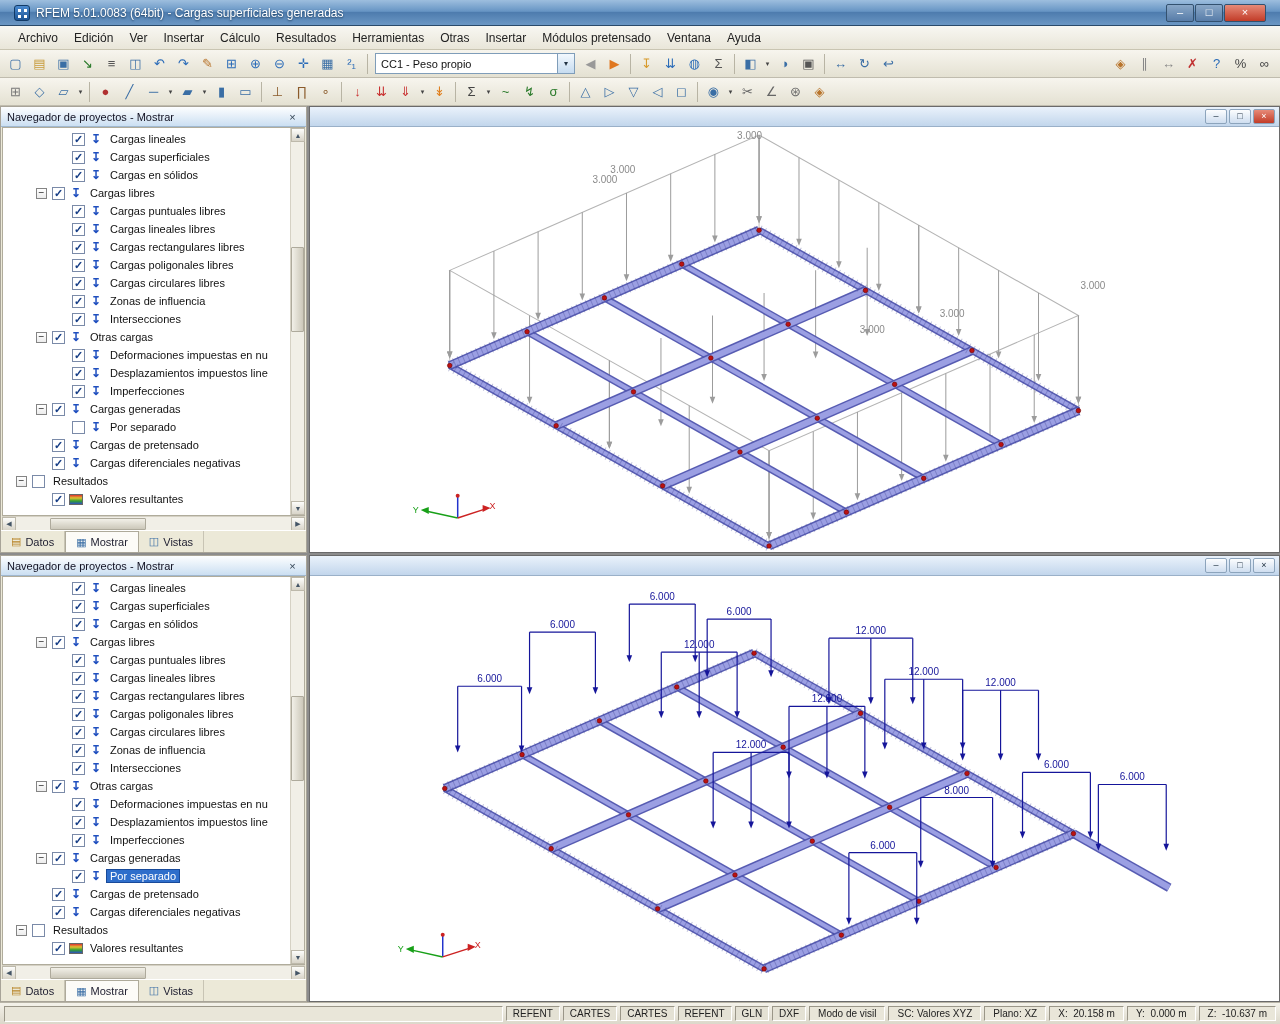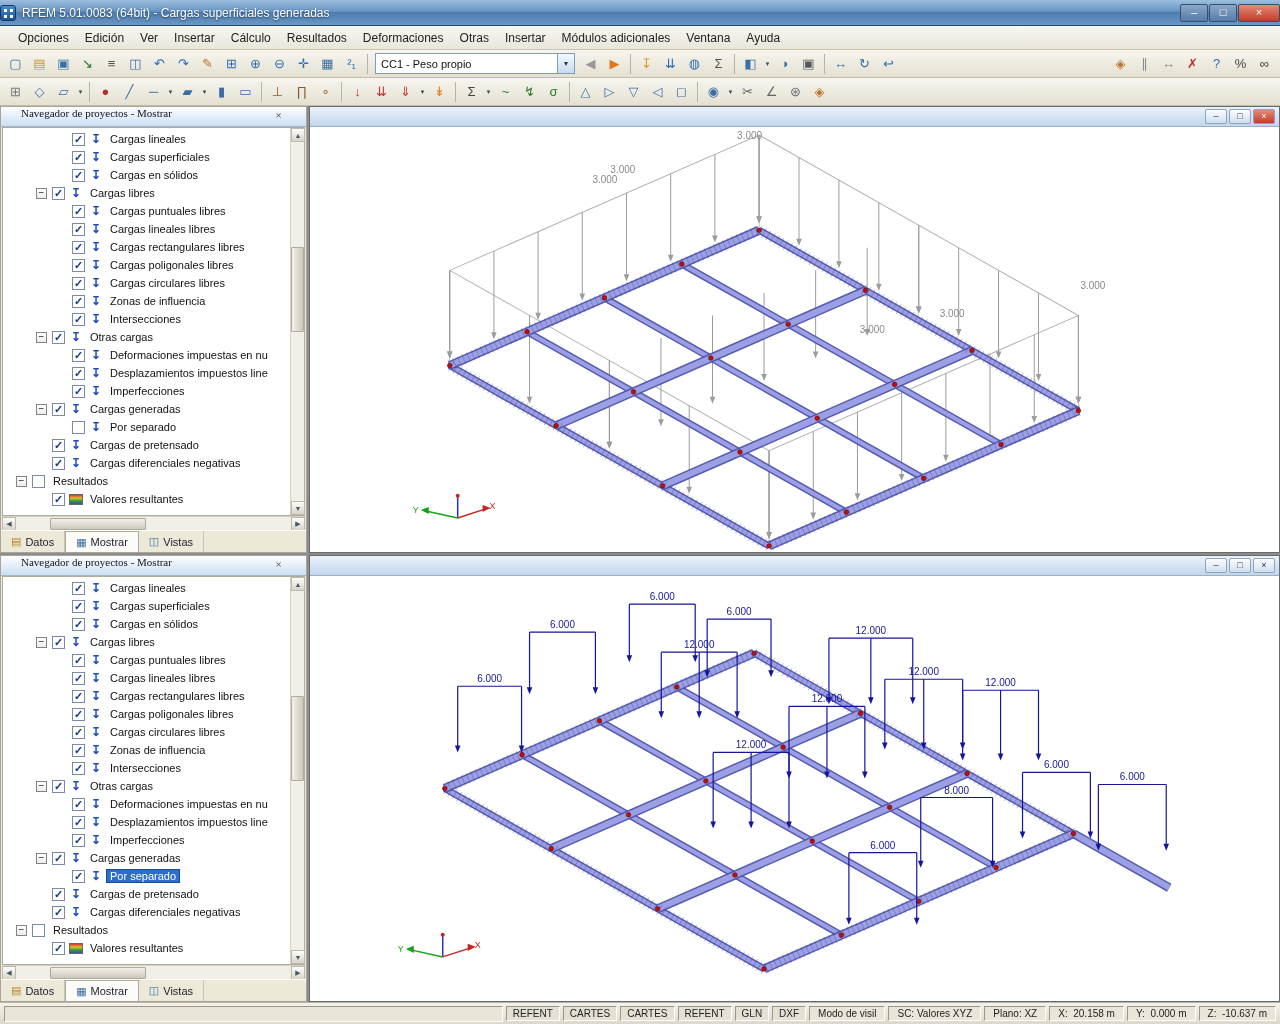--- a/index.html
+++ b/index.html
@@ -1,21 +1,21 @@
 <!DOCTYPE html>
 <html><head>
 <meta charset="utf-8">
 <style>
 *{margin:0;padding:0;box-sizing:border-box;}
 html,body{width:1280px;height:1024px;overflow:hidden;}
 body{font-family:"Liberation Sans",sans-serif;font-size:12px;color:#111;background:#ece9d8;}
 .app{width:1280px;height:1024px;display:flex;flex-direction:column;}
 
 
-.titlebar{height:26px;background:linear-gradient(#9dbede 0%,#6795c4 45%,#4e7cae 50%,#6b97c4 100%);display:flex;align-items:center;padding:0 0;gap:6px;border-bottom:1px solid #2a4a6a;}
+.titlebar{height:26px;background:linear-gradient(#9dbede 0%,#6795c4 45%,#4e7cae 50%,#6b97c4 100%);display:flex;align-items:center;padding:0 14px;gap:6px;border-bottom:1px solid #2a4a6a;}
 .appicon{width:16px;height:16px;border-radius:3px;background:linear-gradient(#4a8ad0,#1d5494);border:1px solid #123a66;position:relative;flex:0 0 16px;}
 .appicon:after{content:"";position:absolute;left:3px;top:3px;width:9px;height:9px;background:
  linear-gradient(#fff,#fff) 0 0/3px 3px no-repeat,
  linear-gradient(#fff,#fff) 6px 0/3px 3px no-repeat,
  linear-gradient(#fff,#fff) 0 6px/3px 3px no-repeat,
  linear-gradient(#fff,#fff) 6px 6px/3px 3px no-repeat;}
 .titlebar .title{color:#fff;text-shadow:0 1px 2px #1a3a5a;font-size:12px;}
 .win-btns{margin-left:auto;display:flex;gap:1px;}
 .win-btn{width:28px;height:18px;display:flex;align-items:center;justify-content:center;color:#fff;font-size:11px;line-height:1;background:linear-gradient(#8aa8c8,#577ca8);border:1px solid #33516f;border-radius:2px;}
 .win-btn.close{width:42px;background:linear-gradient(#e68a78,#c23c28);}
@@ -29,21 +29,21 @@
 .tb-sep{width:1px;height:20px;background:#b8b4a4;margin:0 3px;flex:0 0 1px;}
 .combo{width:200px;height:21px;background:#fff;border:1px solid #7f9db9;display:flex;align-items:center;font-size:11px;margin:0 3px;}
 .combo .val{flex:1;padding:0 5px;white-space:nowrap;overflow:hidden;}
 .combo .drop{width:17px;height:100%;background:linear-gradient(#f2f8fe,#c6dcf0);border-left:1px solid #7f9db9;display:flex;align-items:center;justify-content:center;font-size:8px;color:#234;}
 .tb-right{margin-left:auto;display:flex;align-items:center;gap:1px;}
 
 
 .content{flex:1;display:flex;background:#8c8c8c;gap:2px;min-height:0;}
 .left-col{width:307px;flex:0 0 307px;display:flex;flex-direction:column;gap:2px;min-height:0;}
 .panel{flex:1;background:#ece9d8;border:1px solid #a8a498;display:flex;flex-direction:column;min-height:0;}
-.panel-title{height:20px;flex:0 0 20px;background:linear-gradient(#fdfeff,#cbdff2);border-bottom:1px solid #a0b8d0;display:flex;padding:0 20px;font-size:11px;color:#112;font-family:Liberation Serif, serif;}
+.panel-title{height:20px;flex:0 0 20px;background:linear-gradient(#fdfeff,#cbdff2);border-bottom:1px solid #a0b8d0;display:flex;align-items:center;padding:0 6px;font-size:11px;color:#112;}
 .panel-close{margin-left:auto;width:15px;height:15px;display:flex;align-items:center;justify-content:center;font-size:11px;color:#345;border:1px solid transparent;}
 .tree-wrap{flex:1;display:flex;min-height:0;background:#fff;border:1px solid #b0ac9c;margin:0 1px;}
 .tree{flex:1;overflow:hidden;padding-top:2px;}
 .trow{height:18px;display:flex;align-items:center;font-size:11px;white-space:nowrap;}
 .texp{width:11px;height:11px;flex:0 0 11px;margin-right:5px;border:1px solid #848484;background:linear-gradient(#fff,#ececec);font-size:10px;line-height:8px;text-align:center;color:#222;}
 .texp-sp{width:16px;flex:0 0 16px;}
 .tcb{width:13px;height:13px;flex:0 0 13px;border:1px solid #7a8aa8;background:#fff;display:flex;align-items:center;justify-content:center;font-size:11px;font-weight:bold;color:#173e86;margin-right:4px;line-height:1;}
 .tico{width:14px;flex:0 0 14px;text-align:center;color:#1f4fbf;font-weight:bold;font-size:12px;margin-right:3px;line-height:1;}
 .tico.rainbow{height:11px;background:linear-gradient(180deg,#e03030,#e0c030,#30a030,#3050c0);border:1px solid #666;}
 .tlabel{padding:0 3px;border:1px solid transparent;}
@@ -88,30 +88,30 @@
     <div class="appicon"></div>
     <div class="title">RFEM 5.01.0083 (64bit) - Cargas superficiales generadas</div>
     <div class="win-btns">
       <div class="win-btn">–</div>
       <div class="win-btn">□</div>
       <div class="win-btn close">×</div>
     </div>
   </div>
 
   <div class="menubar">
-      <div class="menu-item">Opciones</div>
+      <div class="menu-item">Archivo</div>
       <div class="menu-item">Edición</div>
       <div class="menu-item">Ver</div>
       <div class="menu-item">Insertar</div>
       <div class="menu-item">Cálculo</div>
       <div class="menu-item">Resultados</div>
-      <div class="menu-item">Deformaciones</div>
+      <div class="menu-item">Herramientas</div>
       <div class="menu-item">Otras</div>
       <div class="menu-item">Insertar</div>
-      <div class="menu-item">Módulos adicionales</div>
+      <div class="menu-item">Módulos pretensado</div>
       <div class="menu-item">Ventana</div>
       <div class="menu-item">Ayuda</div>
     </div>
 
   <div class="toolbar">
     <div style="display:flex;align-items:center;gap:1px;">
         <div class="tb-icon" style="color: rgb(58, 110, 165);">▢</div>
         <div class="tb-icon" style="color: rgb(199, 154, 58);">▤</div>
         <div class="tb-icon" style="color: rgb(58, 110, 165);">▣</div>
         <div class="tb-icon" style="color: rgb(42, 122, 42);">↘</div>

